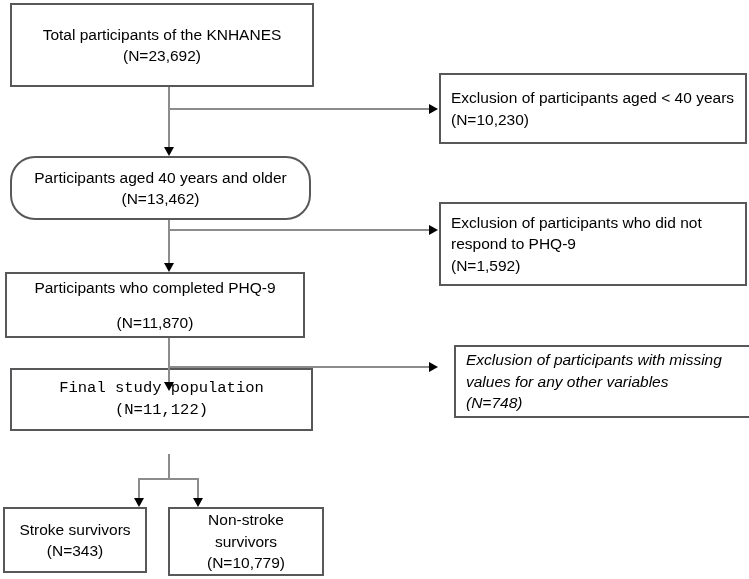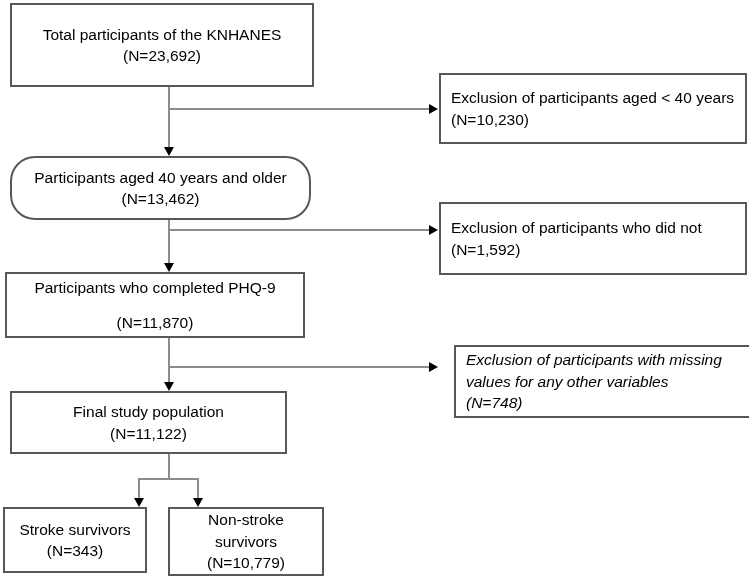--- a/index.html
+++ b/index.html
@@ -36,25 +36,25 @@
     position: absolute; width: 0; height: 0;
     border-top: 5px solid transparent;
     border-bottom: 5px solid transparent;
     border-left: 9px solid #000000;
   }
 
   
   #box-main-0 { left: 10px;  top: 3px;   width: 304px; height: 84px; }
   #box-main-1 { left: 10px;  top: 156px; width: 301px; height: 64px; border-radius: 25px; }
   #box-main-2 { left: 5px;   top: 272px; width: 300px; height: 66px; gap: 14px; }
-  #box-main-3 { left: 10px;  top: 391px; width: 277px; height: 63px; }
+  #box-main-3 { left: 10px;  top: 368px; width: 303px; height: 63px; font-family: Liberation Mono, monospace; }
 
   
   #box-excl-0 { left: 439px; top: 73px;  width: 308px; height: 71px; }
-  #box-excl-1 { left: 439px; top: 202px; width: 308px; height: 73px; }
+  #box-excl-1 { left: 439px; top: 202px; width: 308px; height: 84px; }
   #box-excl-2 { left: 454px; top: 345px; width: 308px; height: 73px; font-style: italic; }
 
   
   #box-out-0 { left: 3px;   top: 507px; width: 144px; height: 66px; }
   #box-out-1 { left: 168px; top: 507px; width: 156px; height: 69px; }
 
   
   #v-trunk-1 { left: 168px; top: 87px;  width: 2px; height: 62px; }
   #h-branch-1 { left: 168px; top: 108px; width: 261px; height: 2px; }
   #v-trunk-2 { left: 168px; top: 220px; width: 2px; height: 45px; }
@@ -101,20 +101,21 @@
     <div>(N=11,122)</div>
   </div>
 
   <div class="box leftalign" id="box-excl-0">
     <div>Exclusion of participants aged &lt; 40 years</div>
     <div>(N=10,230)</div>
   </div>
 
   <div class="box leftalign" id="box-excl-1">
     <div>Exclusion of participants who did not</div>
+    <div>respond to PHQ-9</div>
     <div>(N=1,592)</div>
   </div>
 
   <div class="box leftalign" id="box-excl-2">
     <div>Exclusion of participants with missing</div>
     <div>values for any other variables</div>
     <div>(N=748)</div>
   </div>
 
   <div class="box centered" id="box-out-0">

